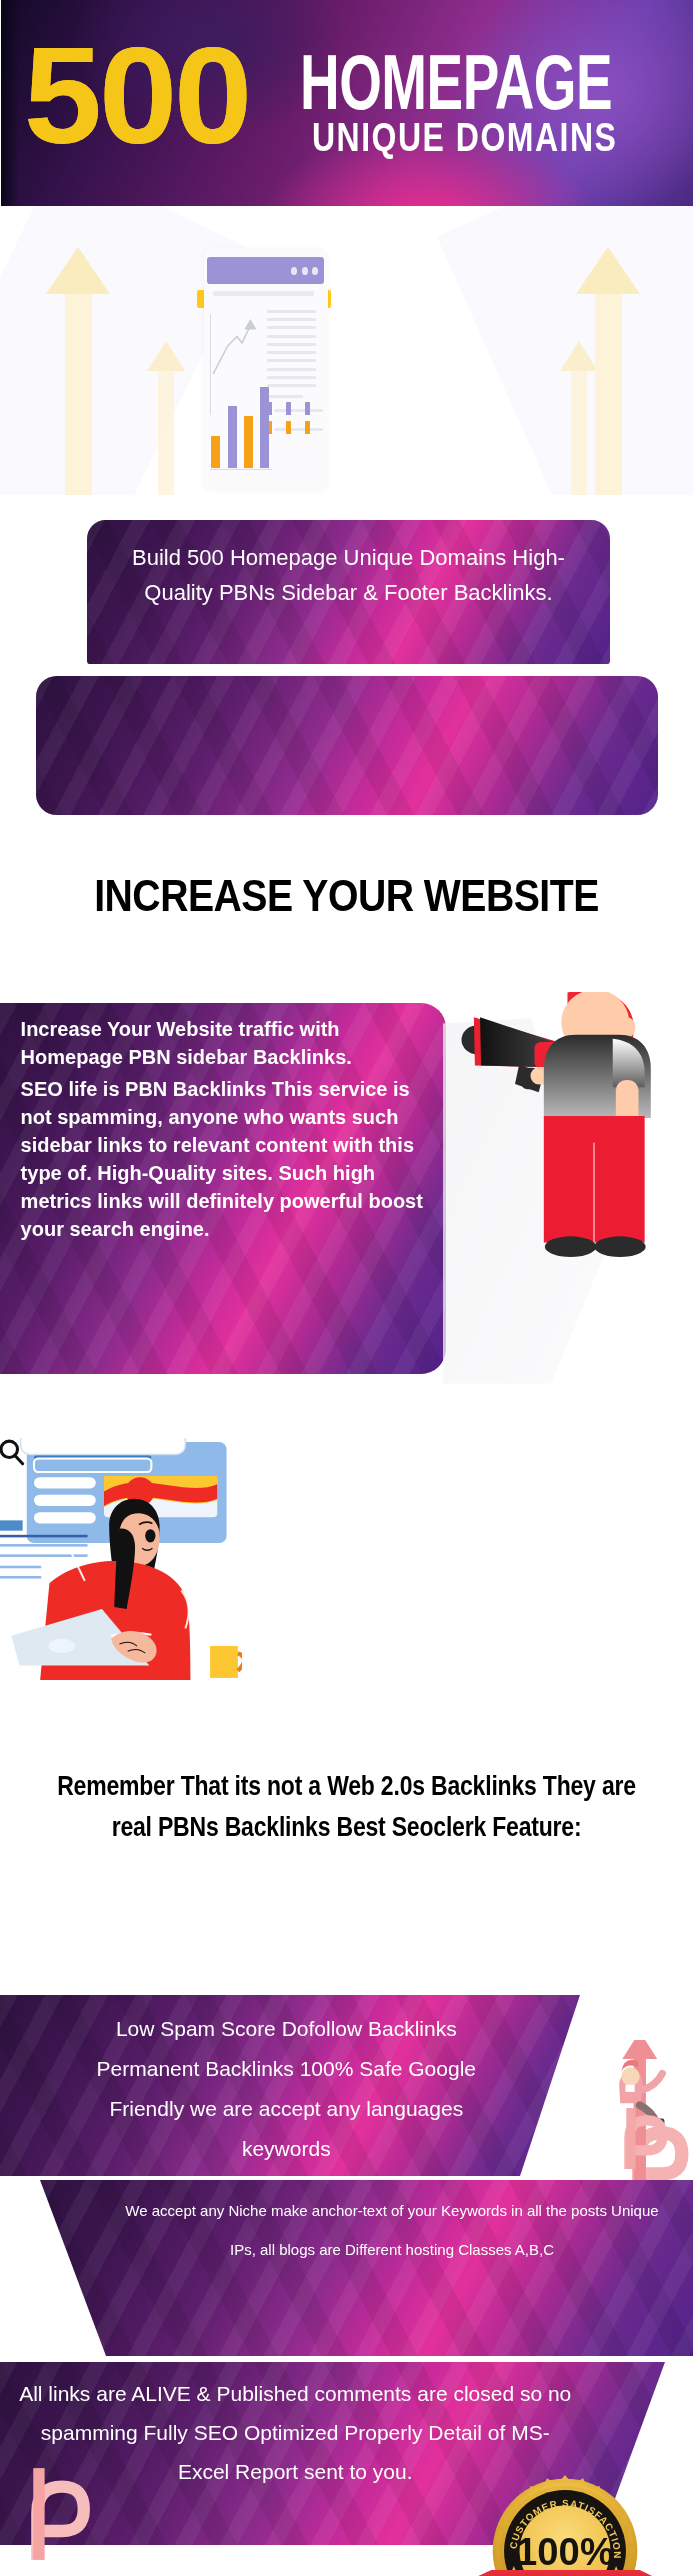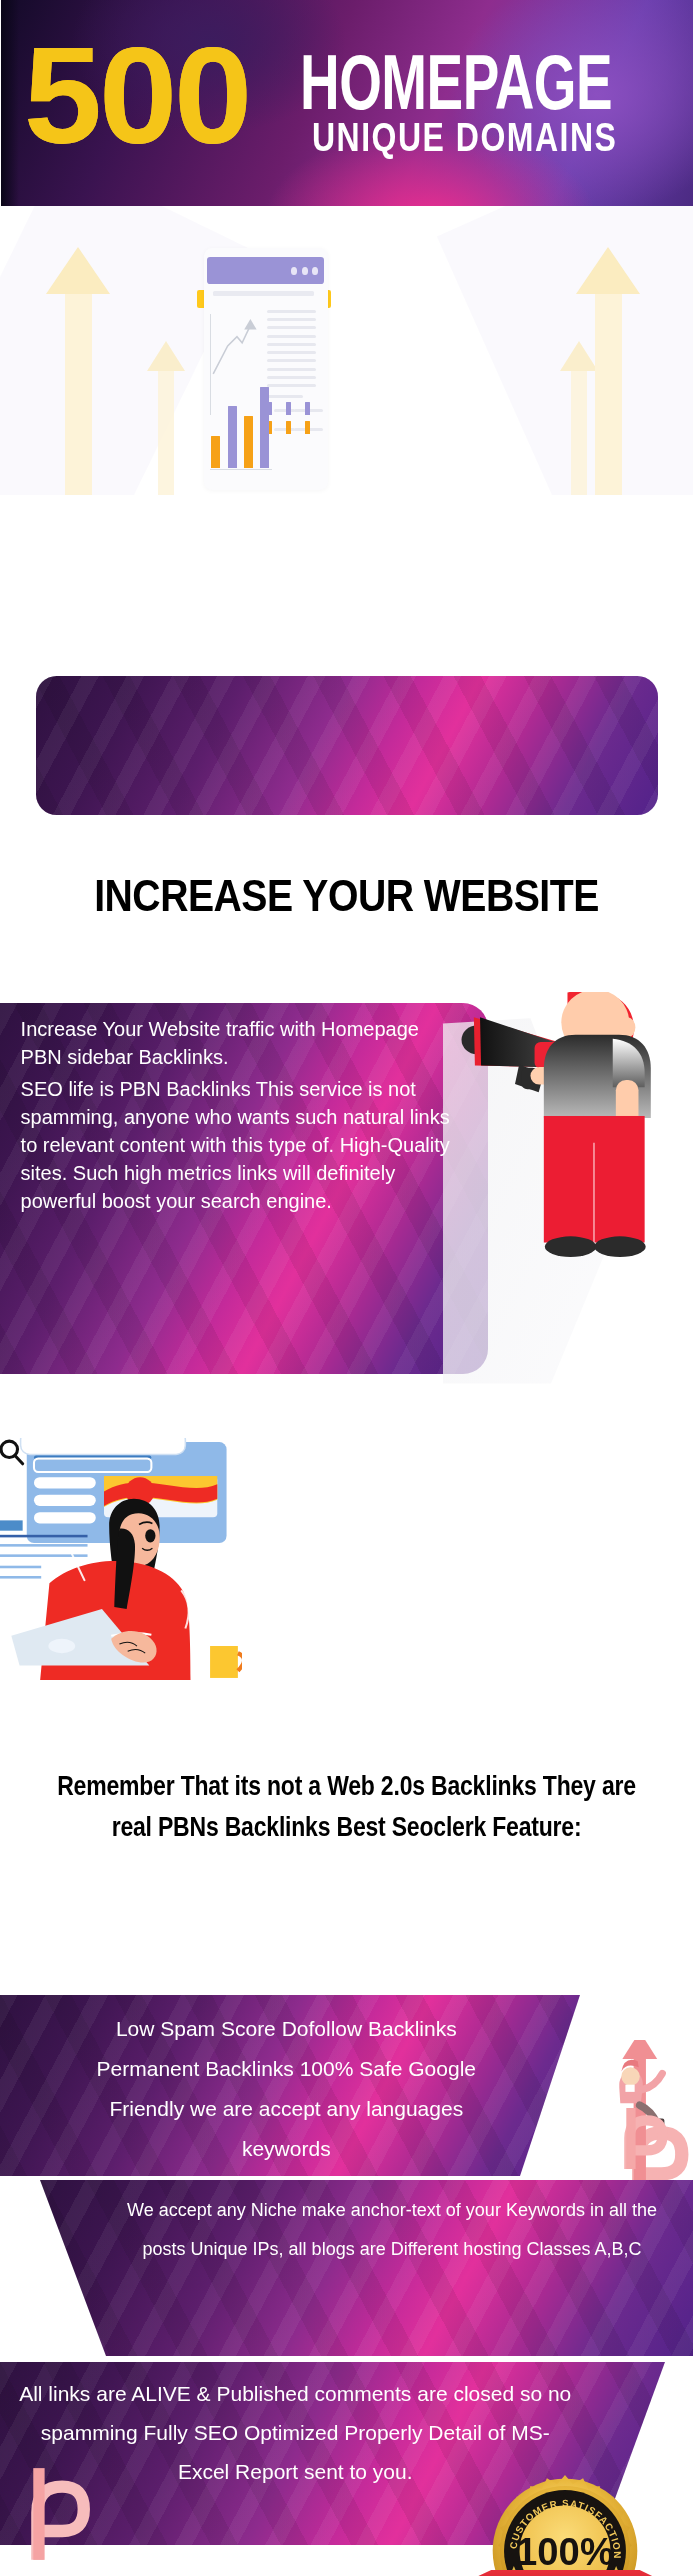--- a/index.html
+++ b/index.html
@@ -126,22 +126,22 @@
     letter-spacing:-0.5px; transform:scaleY(1.22) scaleX(1.06);
   }
   .h-remember {
     left:0; top:1772px; font-size:23px; line-height:34px;
     letter-spacing:-0.2px; transform:scaleY(1.18);
     padding:0 52px; font-weight:700;
   }
 
   
   .traffic-card {
-    position:absolute; left:0; top:1003px; width:488px; height:371px;
-    border-radius:0 25px 25px 0; overflow:hidden; color:#fff;
+    position:absolute; left:0; top:1003px; width:446px; height:371px;
+    border-radius:0 25px 25px 0; overflow:hidden; color:#fff;font-weight:bold;
   }
   .traffic-card .ctext {
     position:relative; z-index:2; padding:12.4px 23px 0 20.6px;
     text-align:left; font-size:20px; line-height:28px;
   }
   .traffic-card .ctext p + p { margin-top:4.1px; }
 
   .mega-illus { position:absolute; left:443px; top:992px; width:250px; height:392px; }
 
   
@@ -156,21 +156,21 @@
   
   .banner { position:absolute; color:#fff; overflow:hidden; }
   .banner .ctext { position:relative; z-index:3; text-align:center; }
 
   .banner1 { left:0px; top:1995px; width:580px; height:181px;
     clip-path:polygon(0 0, 580px 0, 520px 181px, 0 181px);padding-left:48px; }
   .banner1 .ctext { padding:14.4px 77px 0 21.6px; font-size:21px; line-height:40px; }
 
   .banner2 { left:40px; top:2180px; width:653px; height:176px;
     clip-path:polygon(0 0, 653px 0, 653px 176px, 66px 176px); }
-  .banner2 .ctext { padding:11.3px 31px 0 82px; font-size:18px; line-height:39px; }
+  .banner2 .ctext { padding:11.3px 31px 0 82px; font-size:15px; line-height:39px; }
 
   .banner3 { left:0px; top:2362px; width:665px; height:183px;
     clip-path:polygon(0 0, 665px 0, 598px 183px, 0 183px); }
   .banner3 .ctext { padding:12.4px 93px 0 18.5px; font-size:21px; line-height:39px; }
 
   
   .pinkdeco { position:absolute; }
 
   
   .badge-wrap { position:absolute; left:487px; top:2473px; width:156px; height:156px; }
@@ -265,32 +265,36 @@
           <polygon points="74,6 86,26 62,26" fill="#c9cdd6"></polygon>
         </svg>
         <div class="bar o" style="left:1px;bottom:11.3px;width:9.3px;height:32px;"></div>
         <div class="bar p" style="left:17.5px;bottom:11.3px;width:9.3px;height:62px;"></div>
         <div class="bar o" style="left:34px;bottom:11.3px;width:9.3px;height:52px;"></div>
         <div class="bar p" style="left:50px;bottom:11.3px;width:9.3px;height:81px;"></div>
       </div>
     </div>
   </div>
 
+  <div class="card card1">
+    <div class="cardbg"></div>
+    <div class="ctext">Build 500 Homepage Unique Domains High-Quality PBNs Sidebar &amp; Footer Backlinks.</div>
+  </div>
 
   <div class="card card2">
     <div class="cardbg"></div>
   </div>
 
   <div class="h-black h-increase">INCREASE YOUR WEBSITE</div>
 
   <div class="traffic-card card">
     <div class="cardbg"></div>
     <div class="ctext">
       <p>Increase Your Website traffic with Homepage PBN sidebar Backlinks.</p>
-      <p>SEO life is PBN Backlinks This service is not spamming, anyone who wants such natural links to relevant content with this type of. High-Quality sites. Such high metrics links will definitely powerful boost your search engine.</p>
+      <p>SEO life is PBN Backlinks This service is not spamming, anyone who wants such sidebar links to relevant content with this type of. High-Quality sites. Such high metrics links will definitely powerful boost your search engine.</p>
     </div>
   </div>
 
   <div class="mega-illus">
     <svg width="250" height="392" viewBox="0 0 486 760">
       <defs>
         <linearGradient id="gShirt" x1="0" y1="0" x2="0" y2="1">
           <stop offset="0%" stop-color="#2b2b2b"></stop>
             <stop offset="100%" stop-color="#b9b9b9"></stop>
         </linearGradient>

